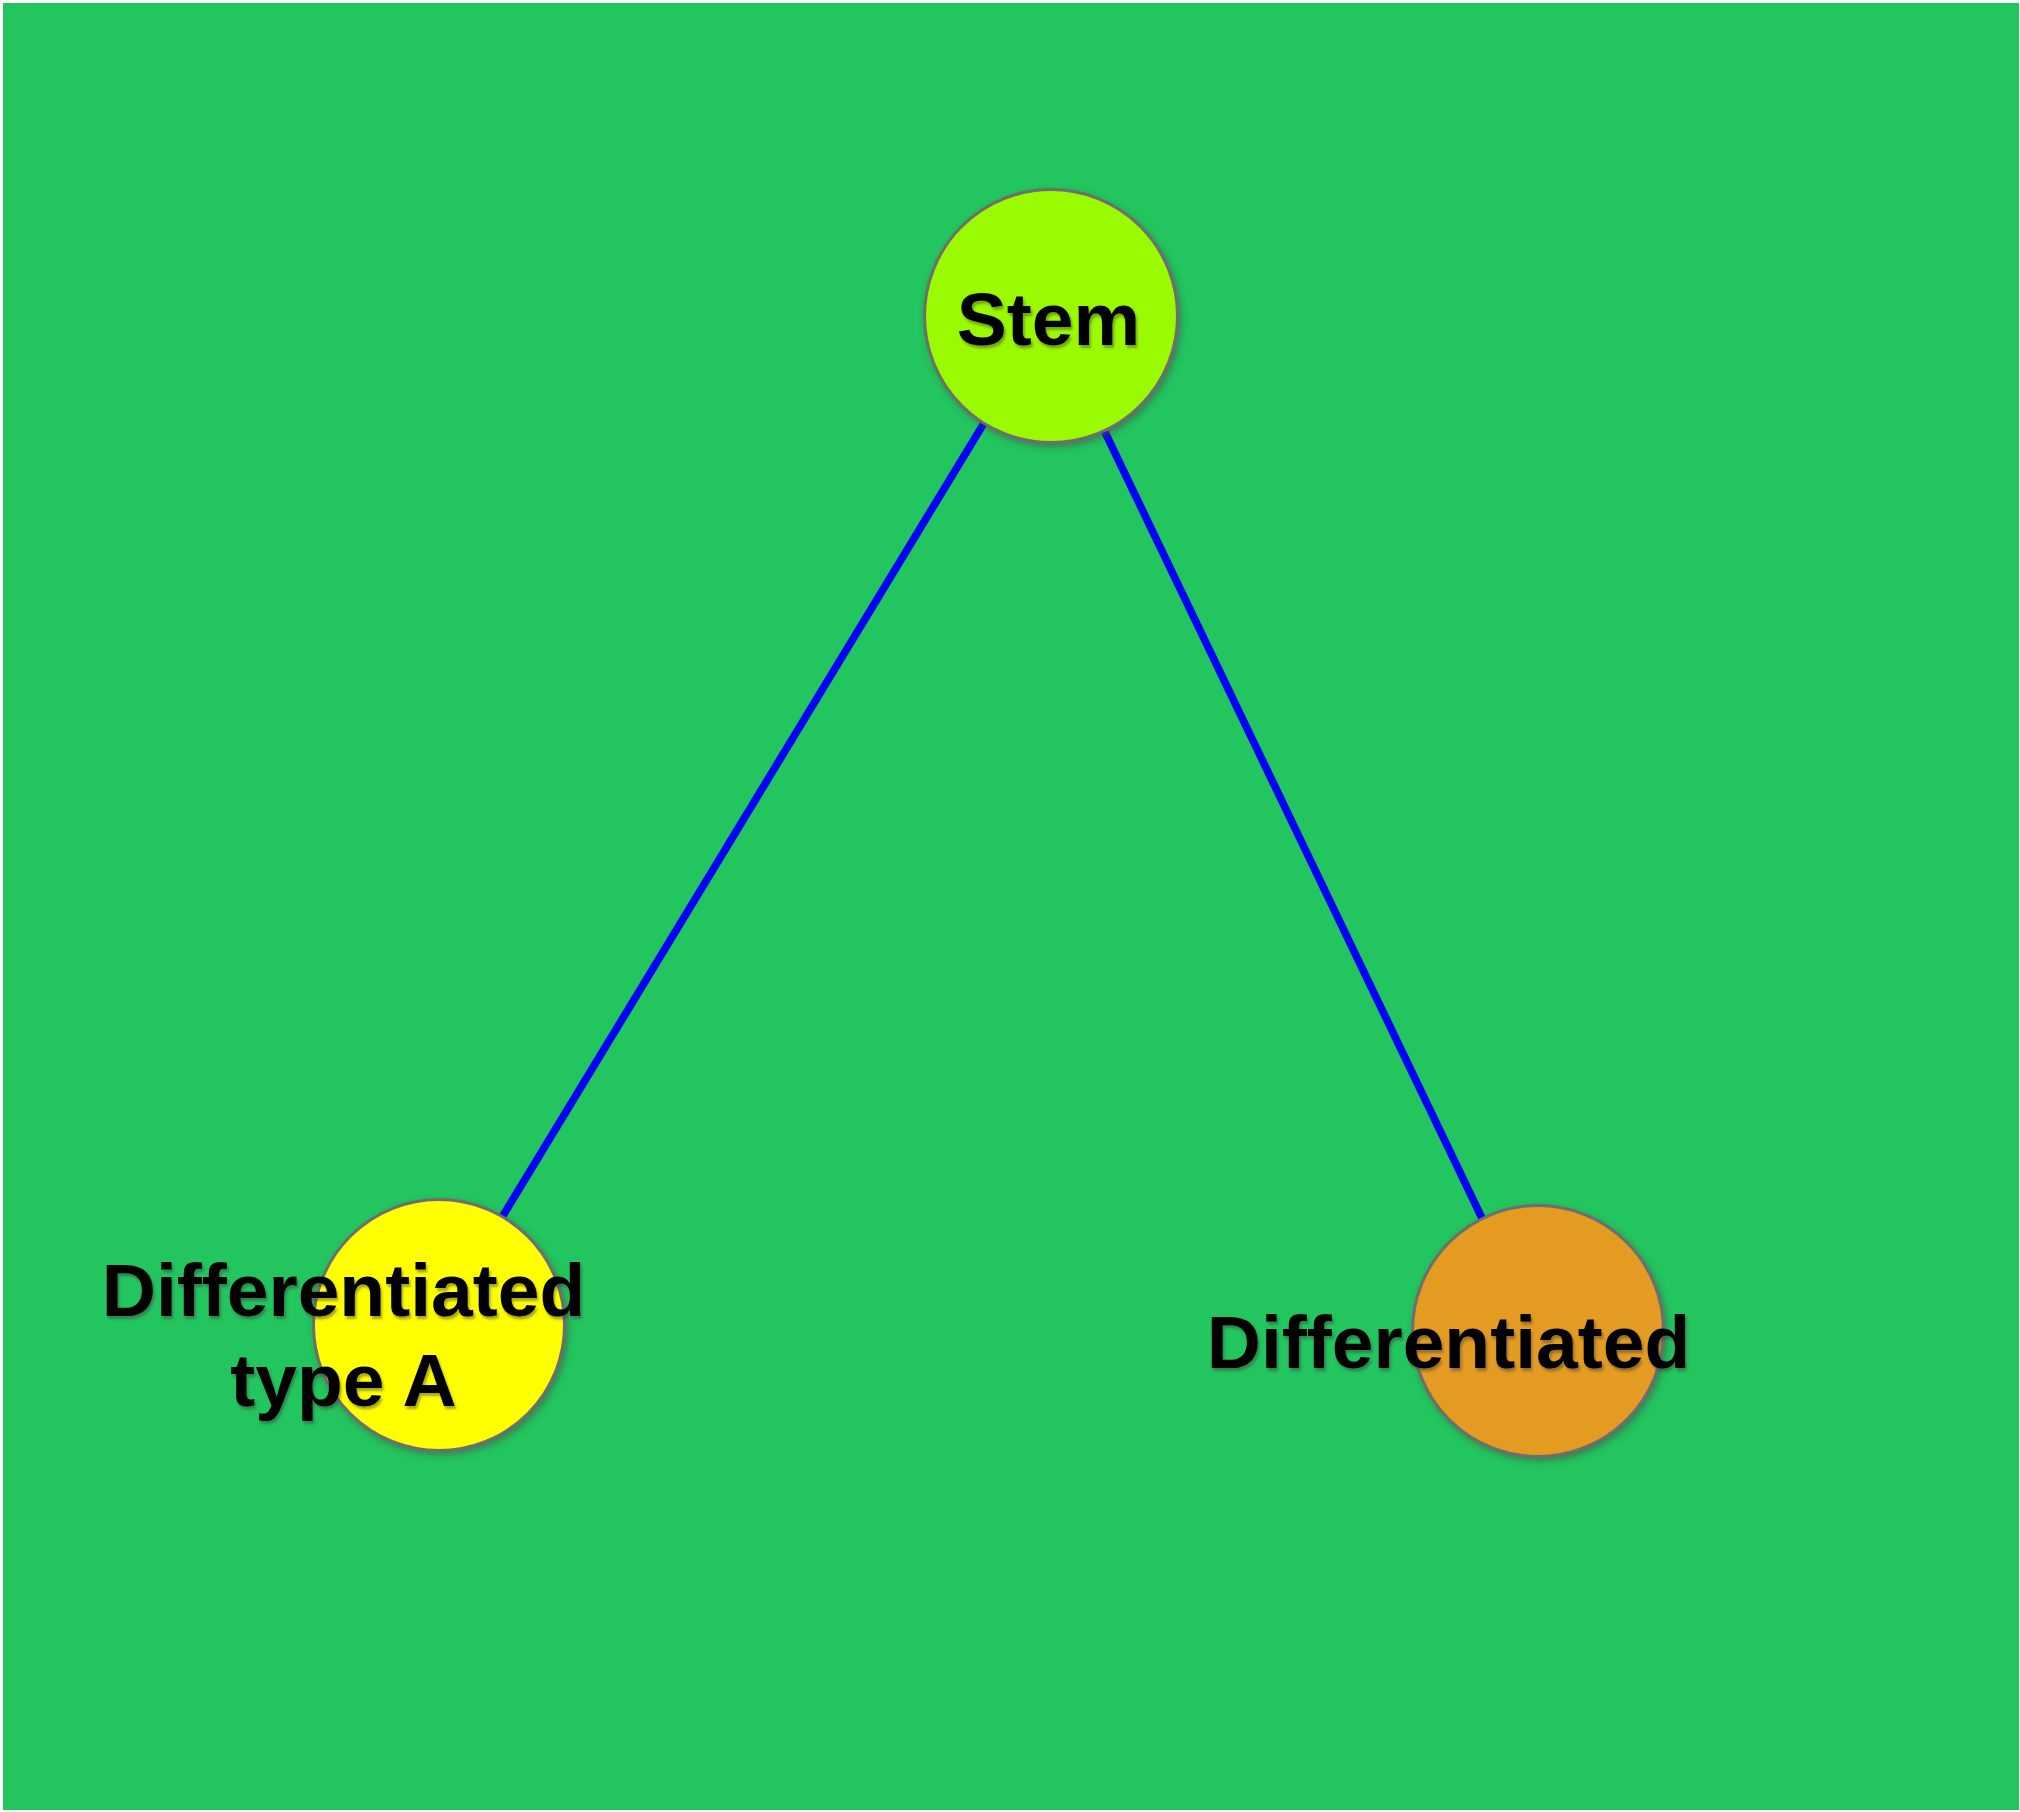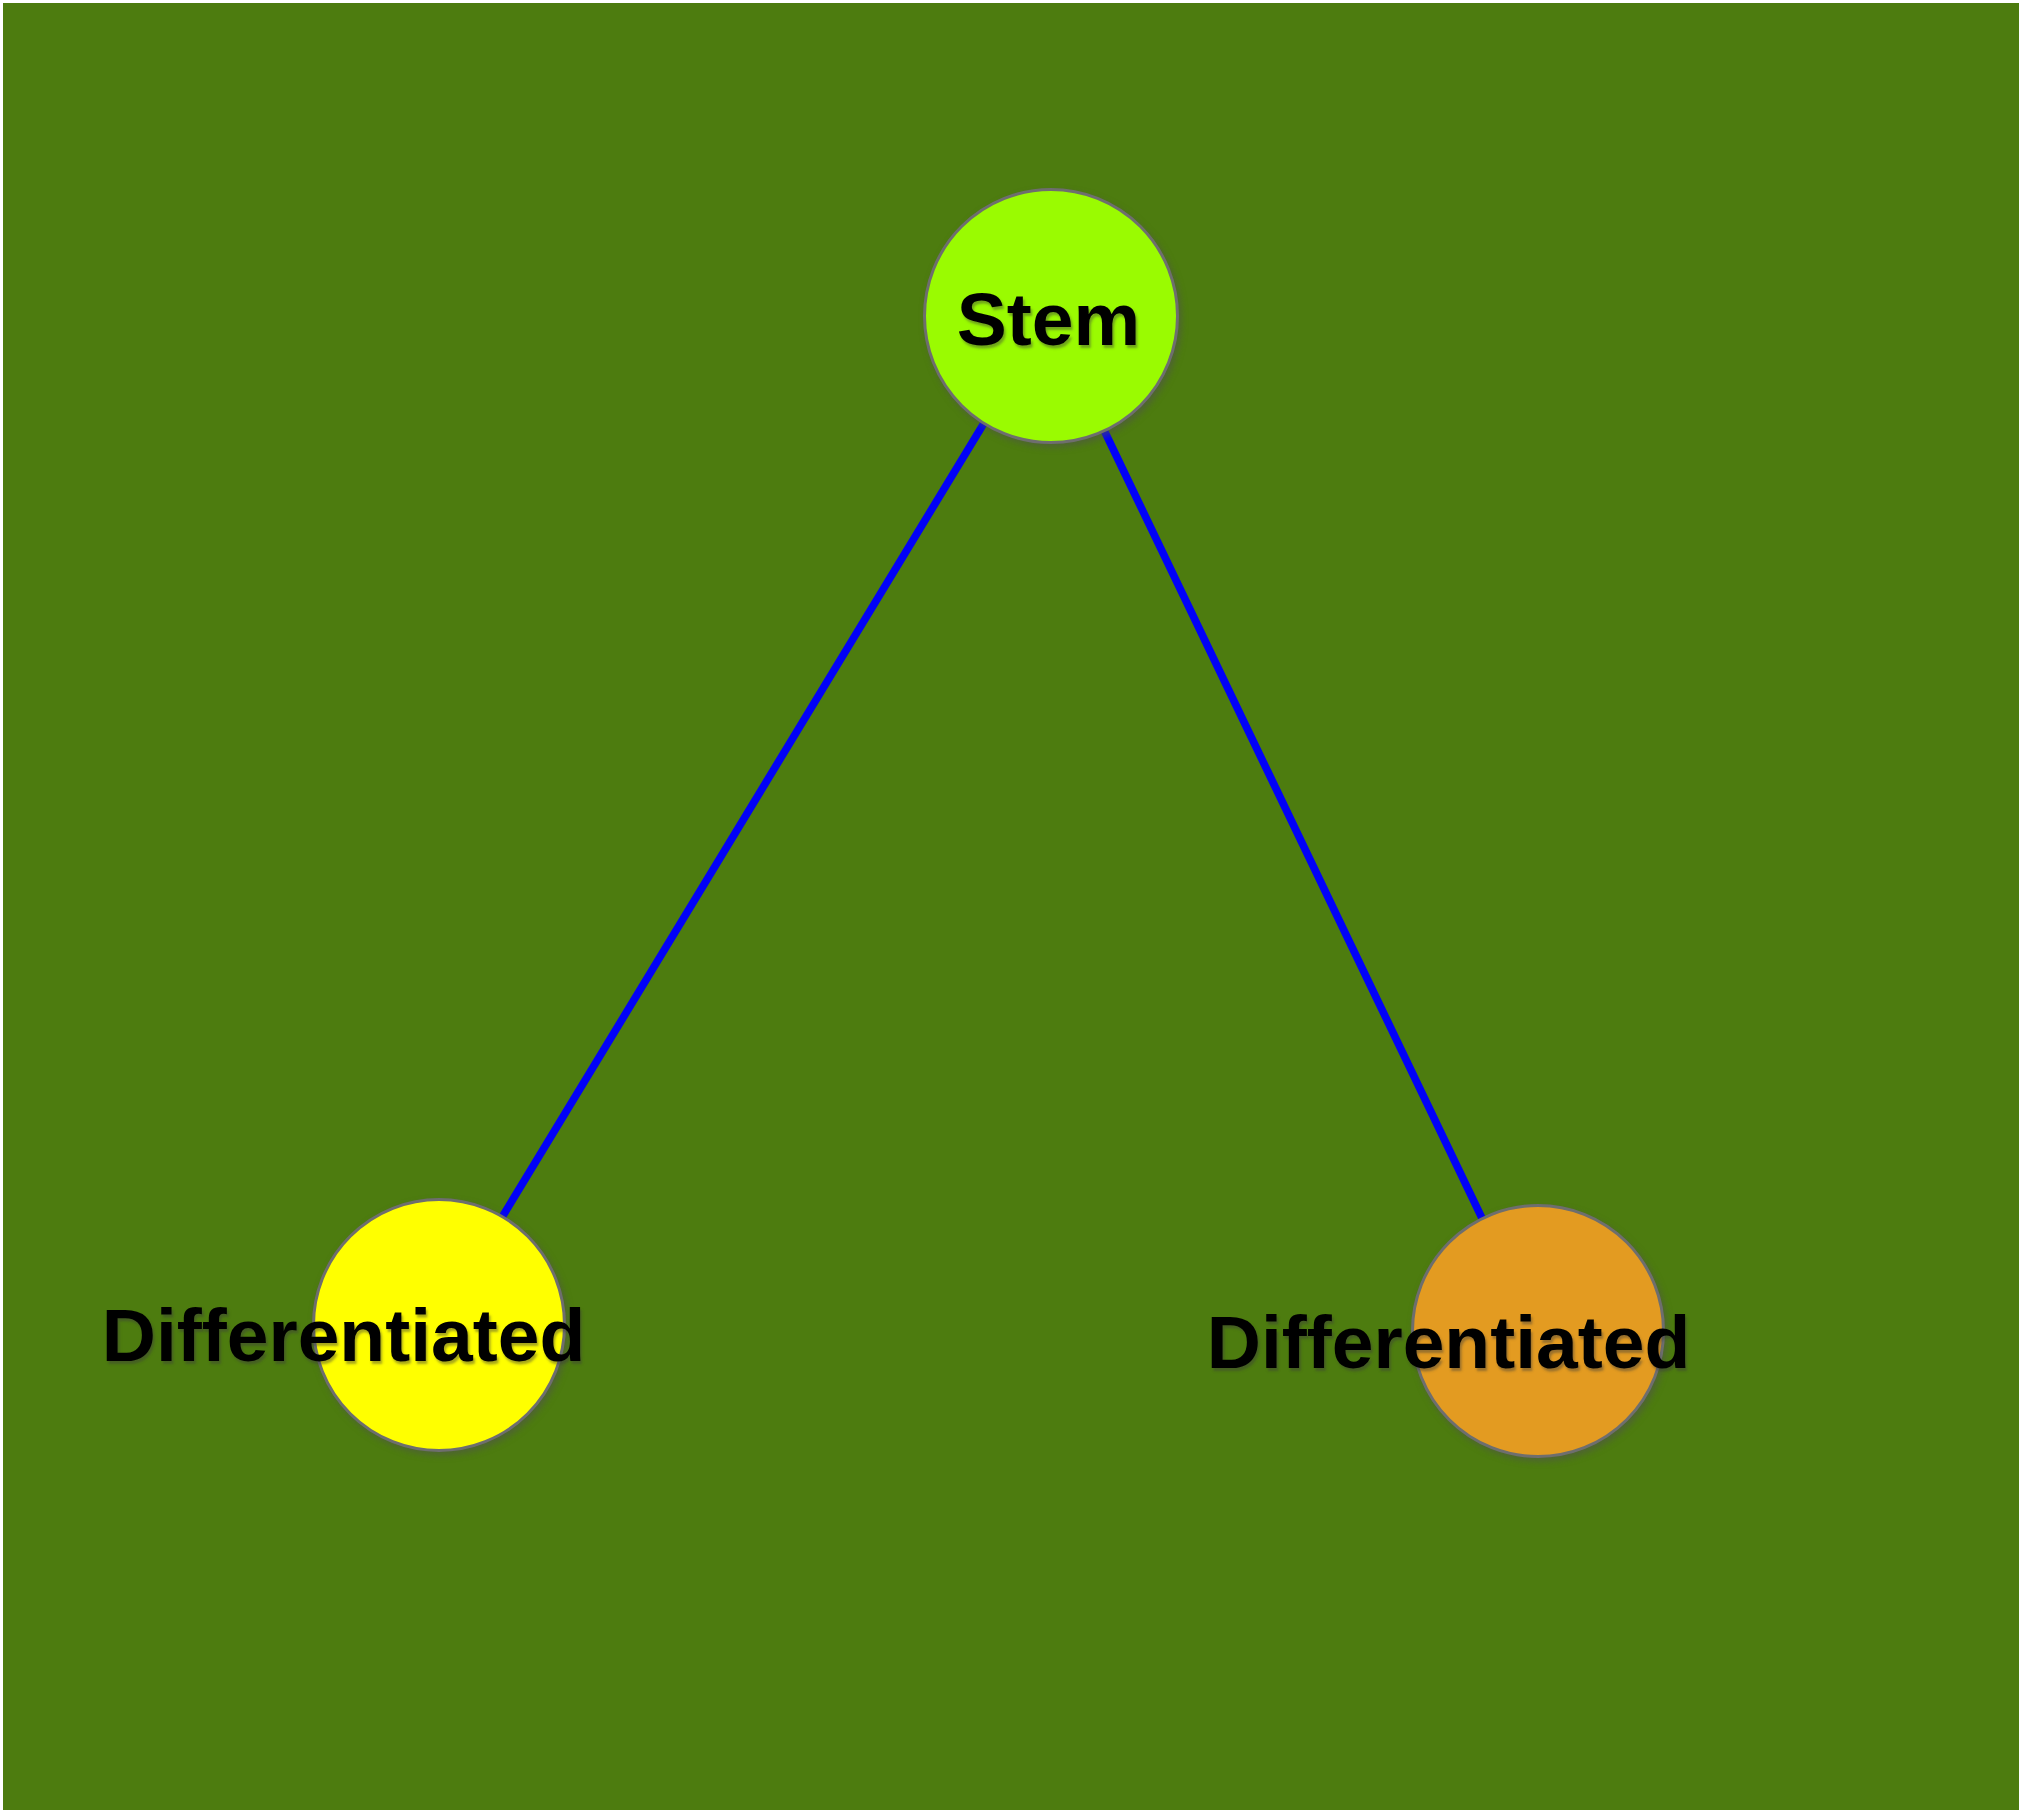--- a/index.html
+++ b/index.html
@@ -79,37 +79,38 @@
   }
   .label-type-b {
     left: 1446px;
     top: 1339px;
   }
 </style>
 </head>
 <body>
 
 <div class="canvas">
-  <div class="plot-area" style="background-color: #4d7c0f; text-decoration: underline;">
+  <div class="plot-area" style="background-color: #22c55e; text-decoration: underline;">
 
     <svg class="edge-layer" viewBox="0 0 2378 2131" preserveAspectRatio="none">
       <line x1="1234" y1="369" x2="512" y2="1559" style="stroke: rgb(1, 1, 248);"></line>
       <line x1="1234" y1="369" x2="1808" y2="1566" style="stroke: rgb(1, 1, 248);"></line>
     </svg>
 
     <div class="node node-stem" style="background-color: rgb(154, 251, 1);"></div>
 
     <div class="node node-type-a" style="background-color: rgb(255, 255, 0);"></div>
 
     <div class="node node-type-b" style="background-color: rgb(227, 155, 33);"></div>
 
     <div class="node-label label-stem">Stem</div>
 
     <div class="node-label label-type-a">
       <div>Differentiated</div>
+      <div>type A</div>
     </div>
 
     <div class="node-label label-type-b">
       <div>Differentiated</div>
     </div>
 
   </div>
 </div>
 
 

